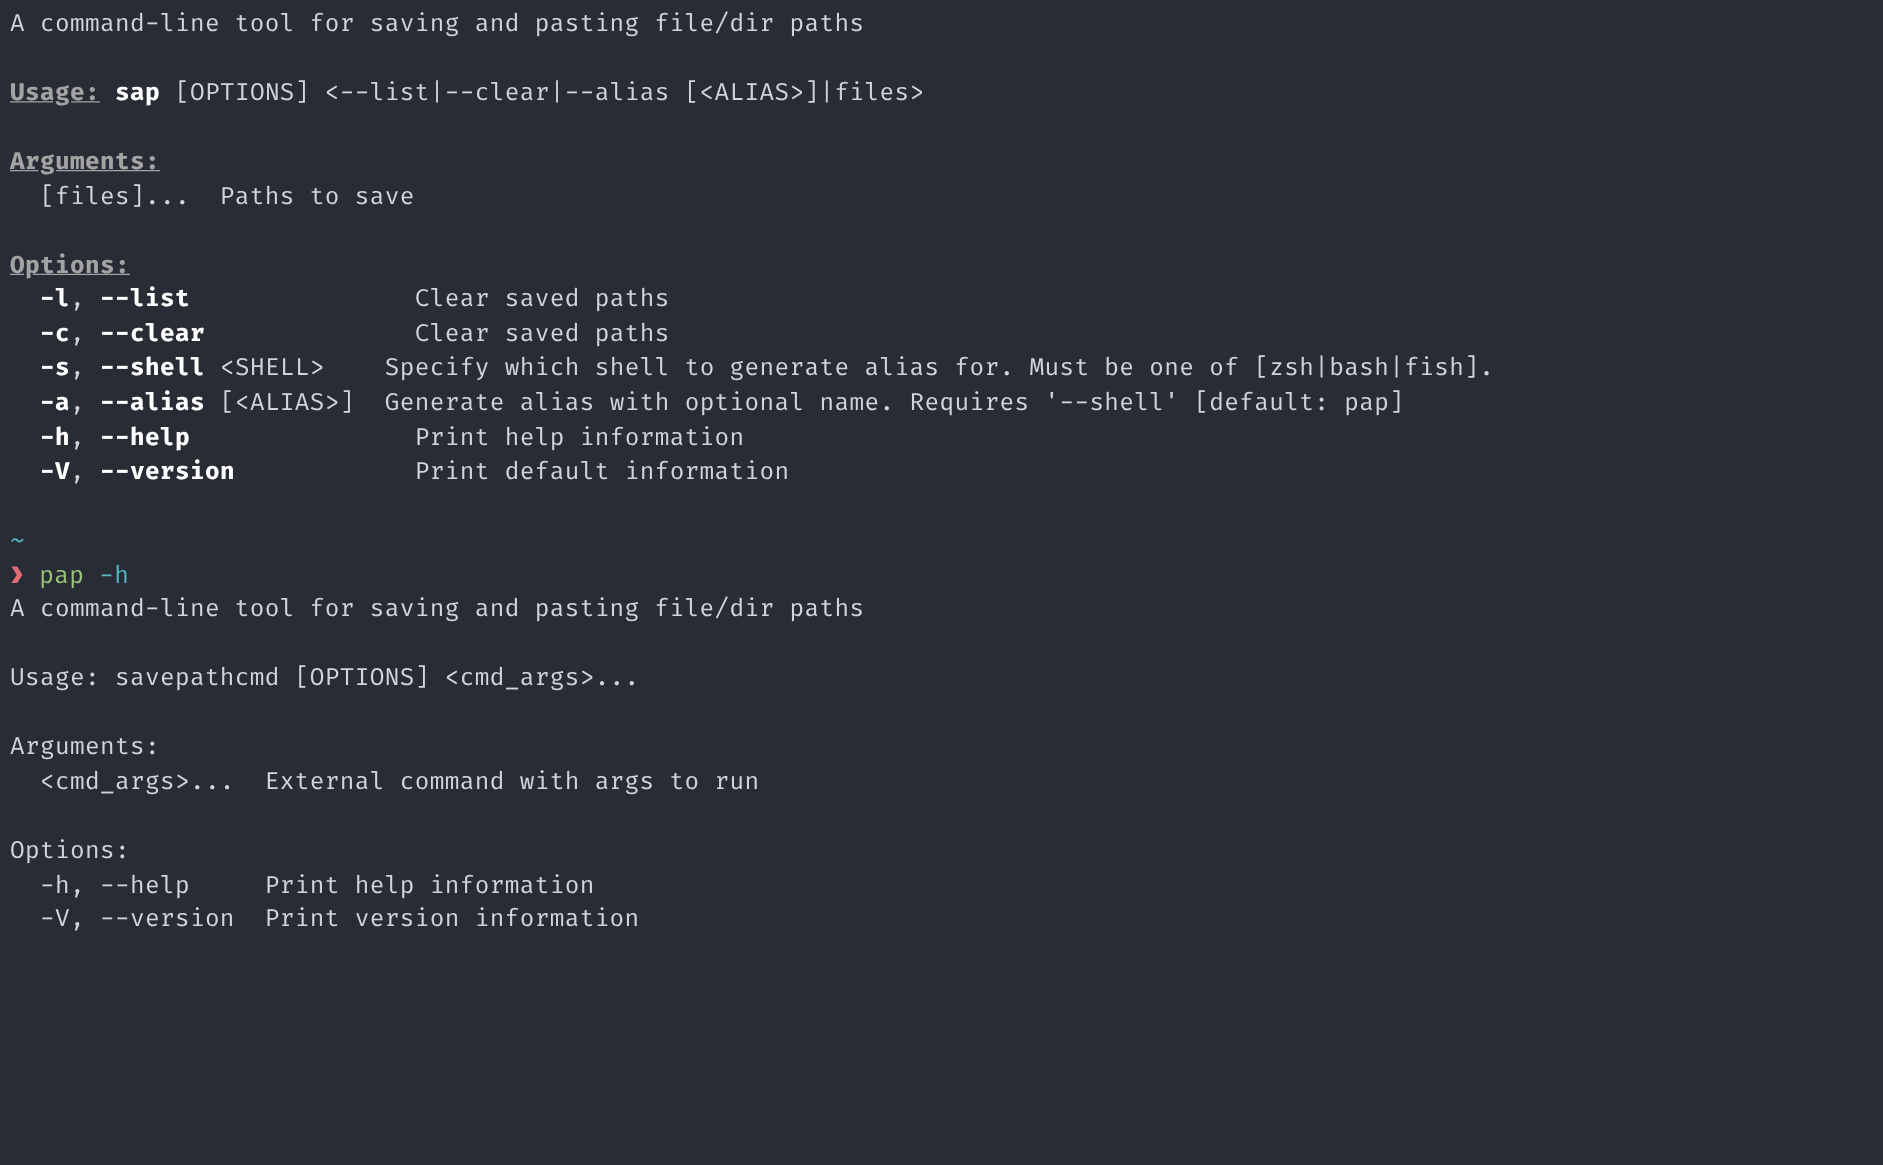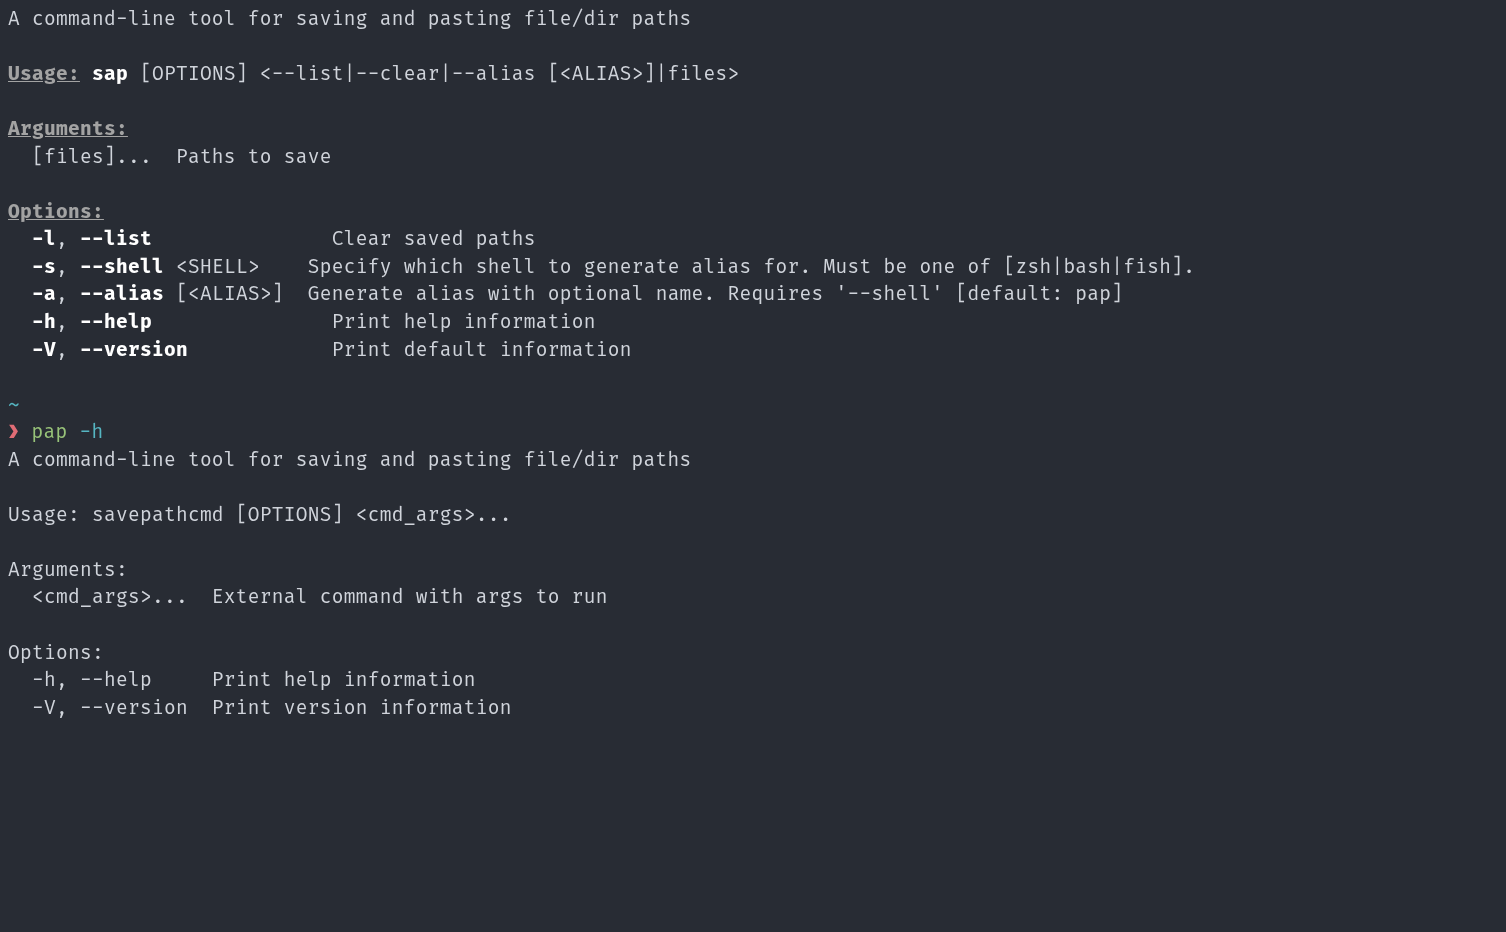--- a/index.html
+++ b/index.html
@@ -62,20 +62,21 @@
 
 <div class="line output"><span class="heading">Arguments:</span></div>
 <div class="line output">  [files]...  Paths to save</div>
 
 <div class="line output"> </div>
 
 <div class="line output"><span class="heading">Options:</span></div>
 
 <div class="line output"><span class="bold">  -l</span><span>, </span><span class="bold">--list</span><span>               Clear saved paths</span></div>
 
+<div class="line output"><span class="bold">  -c</span><span>, </span><span class="bold">--clear</span><span>              Clear saved paths</span></div>
 
 <div class="line output"><span class="bold">  -s</span><span>, </span><span class="bold">--shell</span><span> &lt;SHELL&gt;</span><span>    Specify which shell to generate alias for. Must be one of [zsh|bash|fish].</span></div>
 
 <div class="line output"><span class="bold">  -a</span><span>, </span><span class="bold">--alias</span><span> [&lt;ALIAS&gt;]</span><span>  Generate alias with optional name. Requires '--shell' [default: pap]</span></div>
 
 <div class="line output"><span class="bold">  -h</span><span>, </span><span class="bold">--help</span><span>               Print help information</span></div>
 
 <div class="line output"><span class="bold">  -V</span><span>, </span><span class="bold">--version</span><span>            Print default information</span></div>
 
 <div class="line output"> </div>

